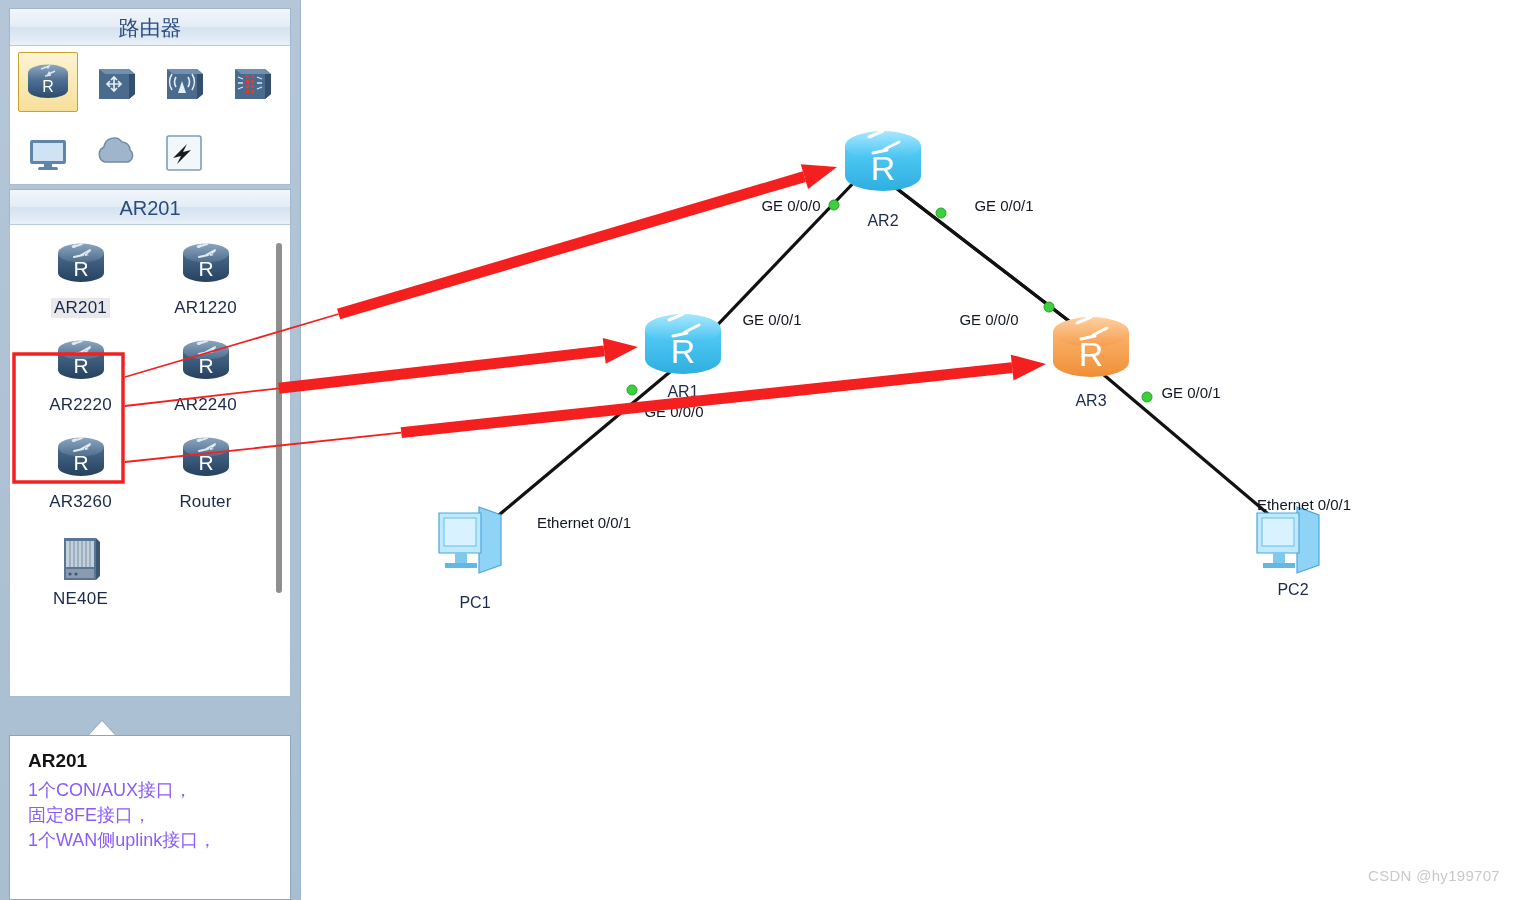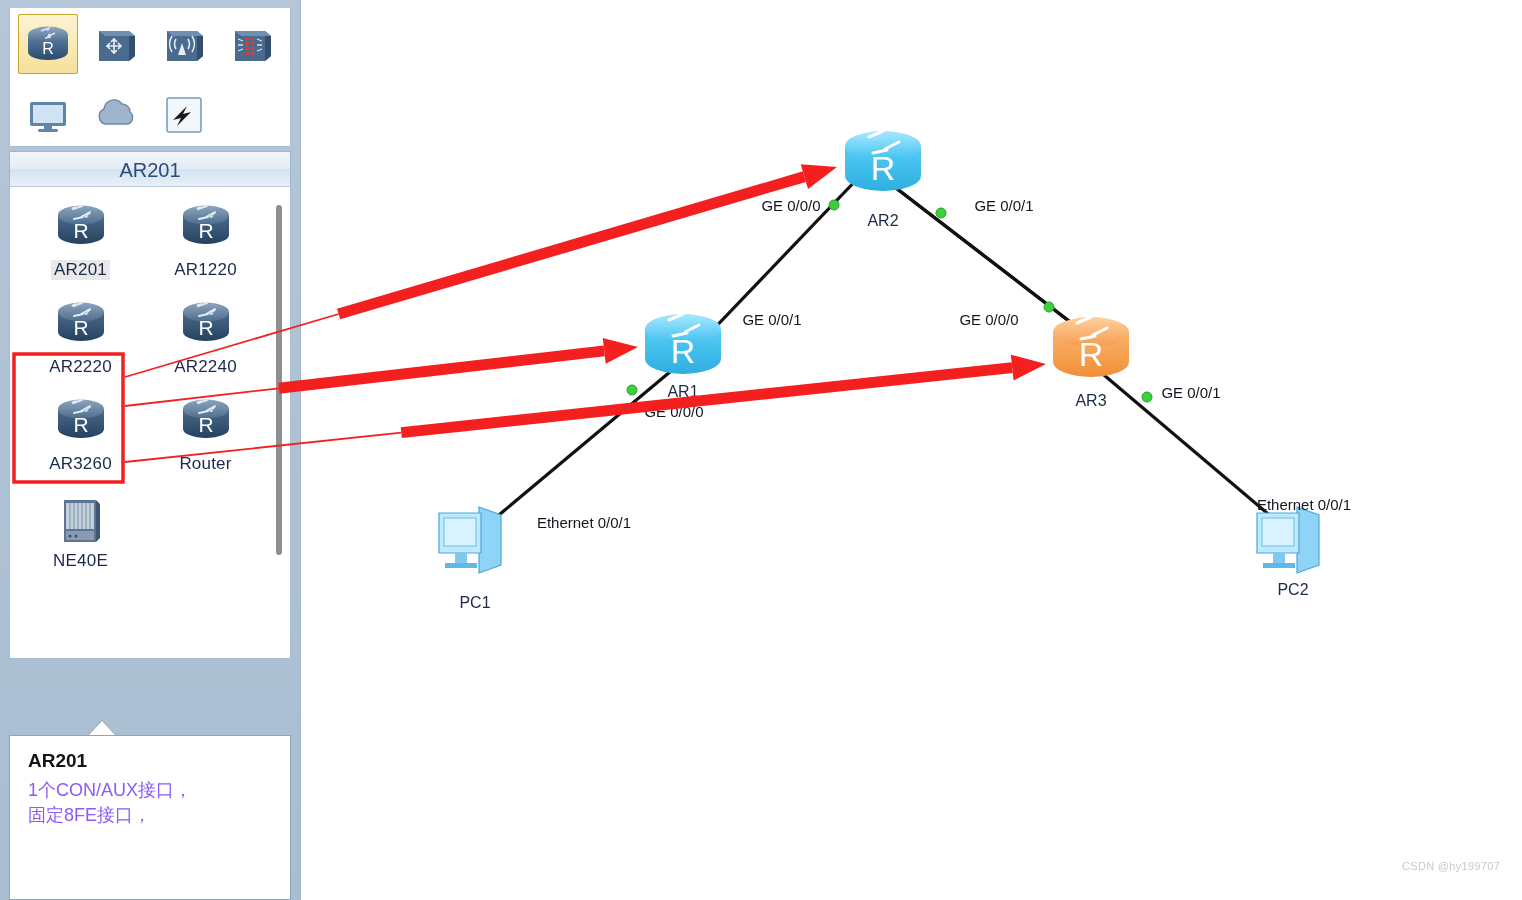--- a/index.html
+++ b/index.html
@@ -75,31 +75,32 @@
   .info-line{font-size:18px;color:#8b5cf6;line-height:25px;}
   
   #canvas{
     position:absolute;left:300px;top:0;width:1222px;height:900px;
     background:#ffffff;border-left:1px solid #9fb4c8;box-sizing:border-box;
   }
   #topo-svg{position:absolute;left:0;top:0;}
   .node-label{font-size:16px;fill:#1b2a4a;font-family:"Liberation Sans",sans-serif;}
   .iface-label{font-size:15px;fill:#11161f;font-family:"Liberation Sans",sans-serif;}
   #watermark{
-    position:absolute;right:22px;bottom:28px;
-    font-size:11px;color:#c9c9c9;letter-spacing:.3px;
+    position:absolute;right:22px;bottom:16px;
+    font-size:15px;color:#c9c9c9;letter-spacing:.3px;
   }
   
   #annot{position:absolute;left:0;top:0;width:1522px;height:900px;pointer-events:none;}
 </style>
 </head>
 <body>
 
 <div id="left-panel">
 
+  <div class="panel-header">路由器</div>
 
   <div id="tool-grid">
     <div class="tool-row">
       <div class="tool-cell selected">
         <svg width="50" height="46" viewBox="0 0 50 46">
           <defs>
               <linearGradient id="rbody" x1="0" y1="0" x2="0" y2="1">
             <stop offset="0" stop-color="#5b7fa6"></stop>
                 <stop offset="1" stop-color="#2d4a6b"></stop>
               </linearGradient>
@@ -367,20 +368,21 @@
     <div id="list-scrollbar"></div>
   </div>
 
   <div id="info-caret"></div>
 </div>
 
 <div id="info-panel">
   <div id="info-title">AR201</div>
   <div class="info-line">1个CON/AUX接口，</div>
   <div class="info-line">固定8FE接口，</div>
+  <div class="info-line">1个WAN侧uplink接口，</div>
 </div>
 
 <div id="canvas">
   <svg id="topo-svg" width="1222" height="900">
     <defs>
       <linearGradient id="cyanTop" x1="0" y1="0" x2="0" y2="1">
         <stop offset="0" stop-color="#a8e8ff"></stop>
           <stop offset="1" stop-color="#3fc0f0"></stop>
         </linearGradient>
       <linearGradient id="cyanBody" x1="0" y1="0" x2="0" y2="1">

